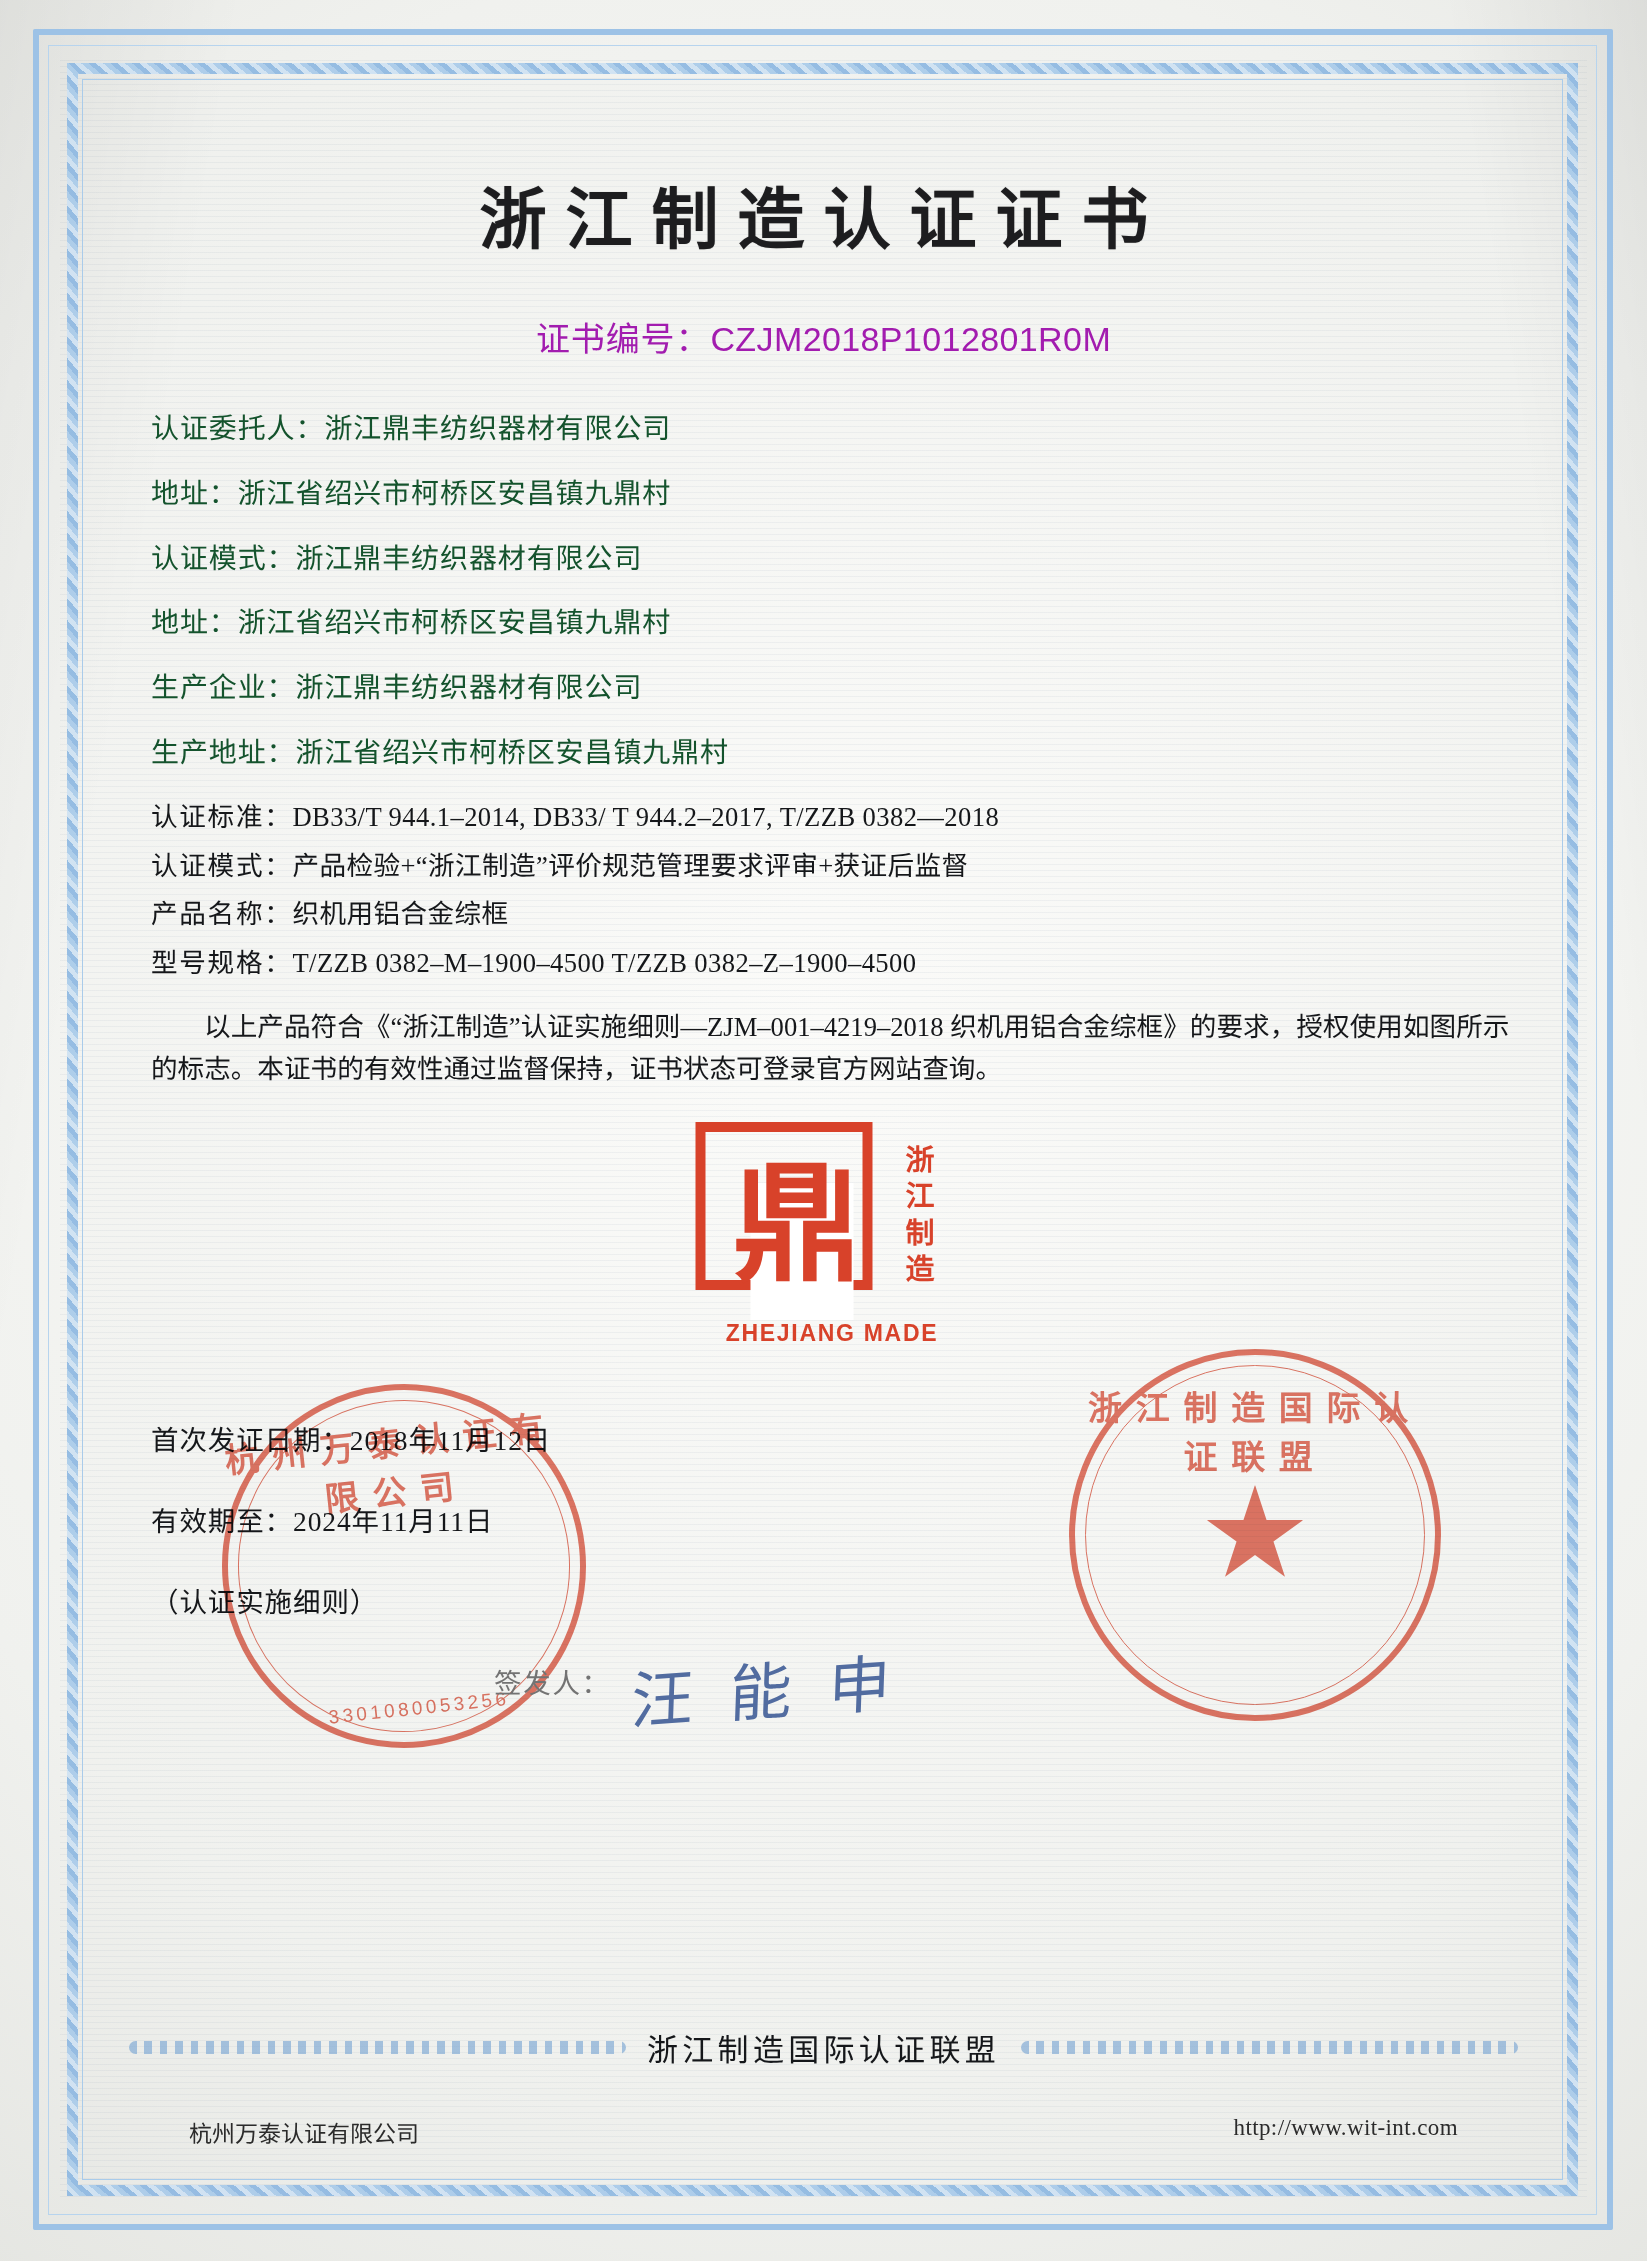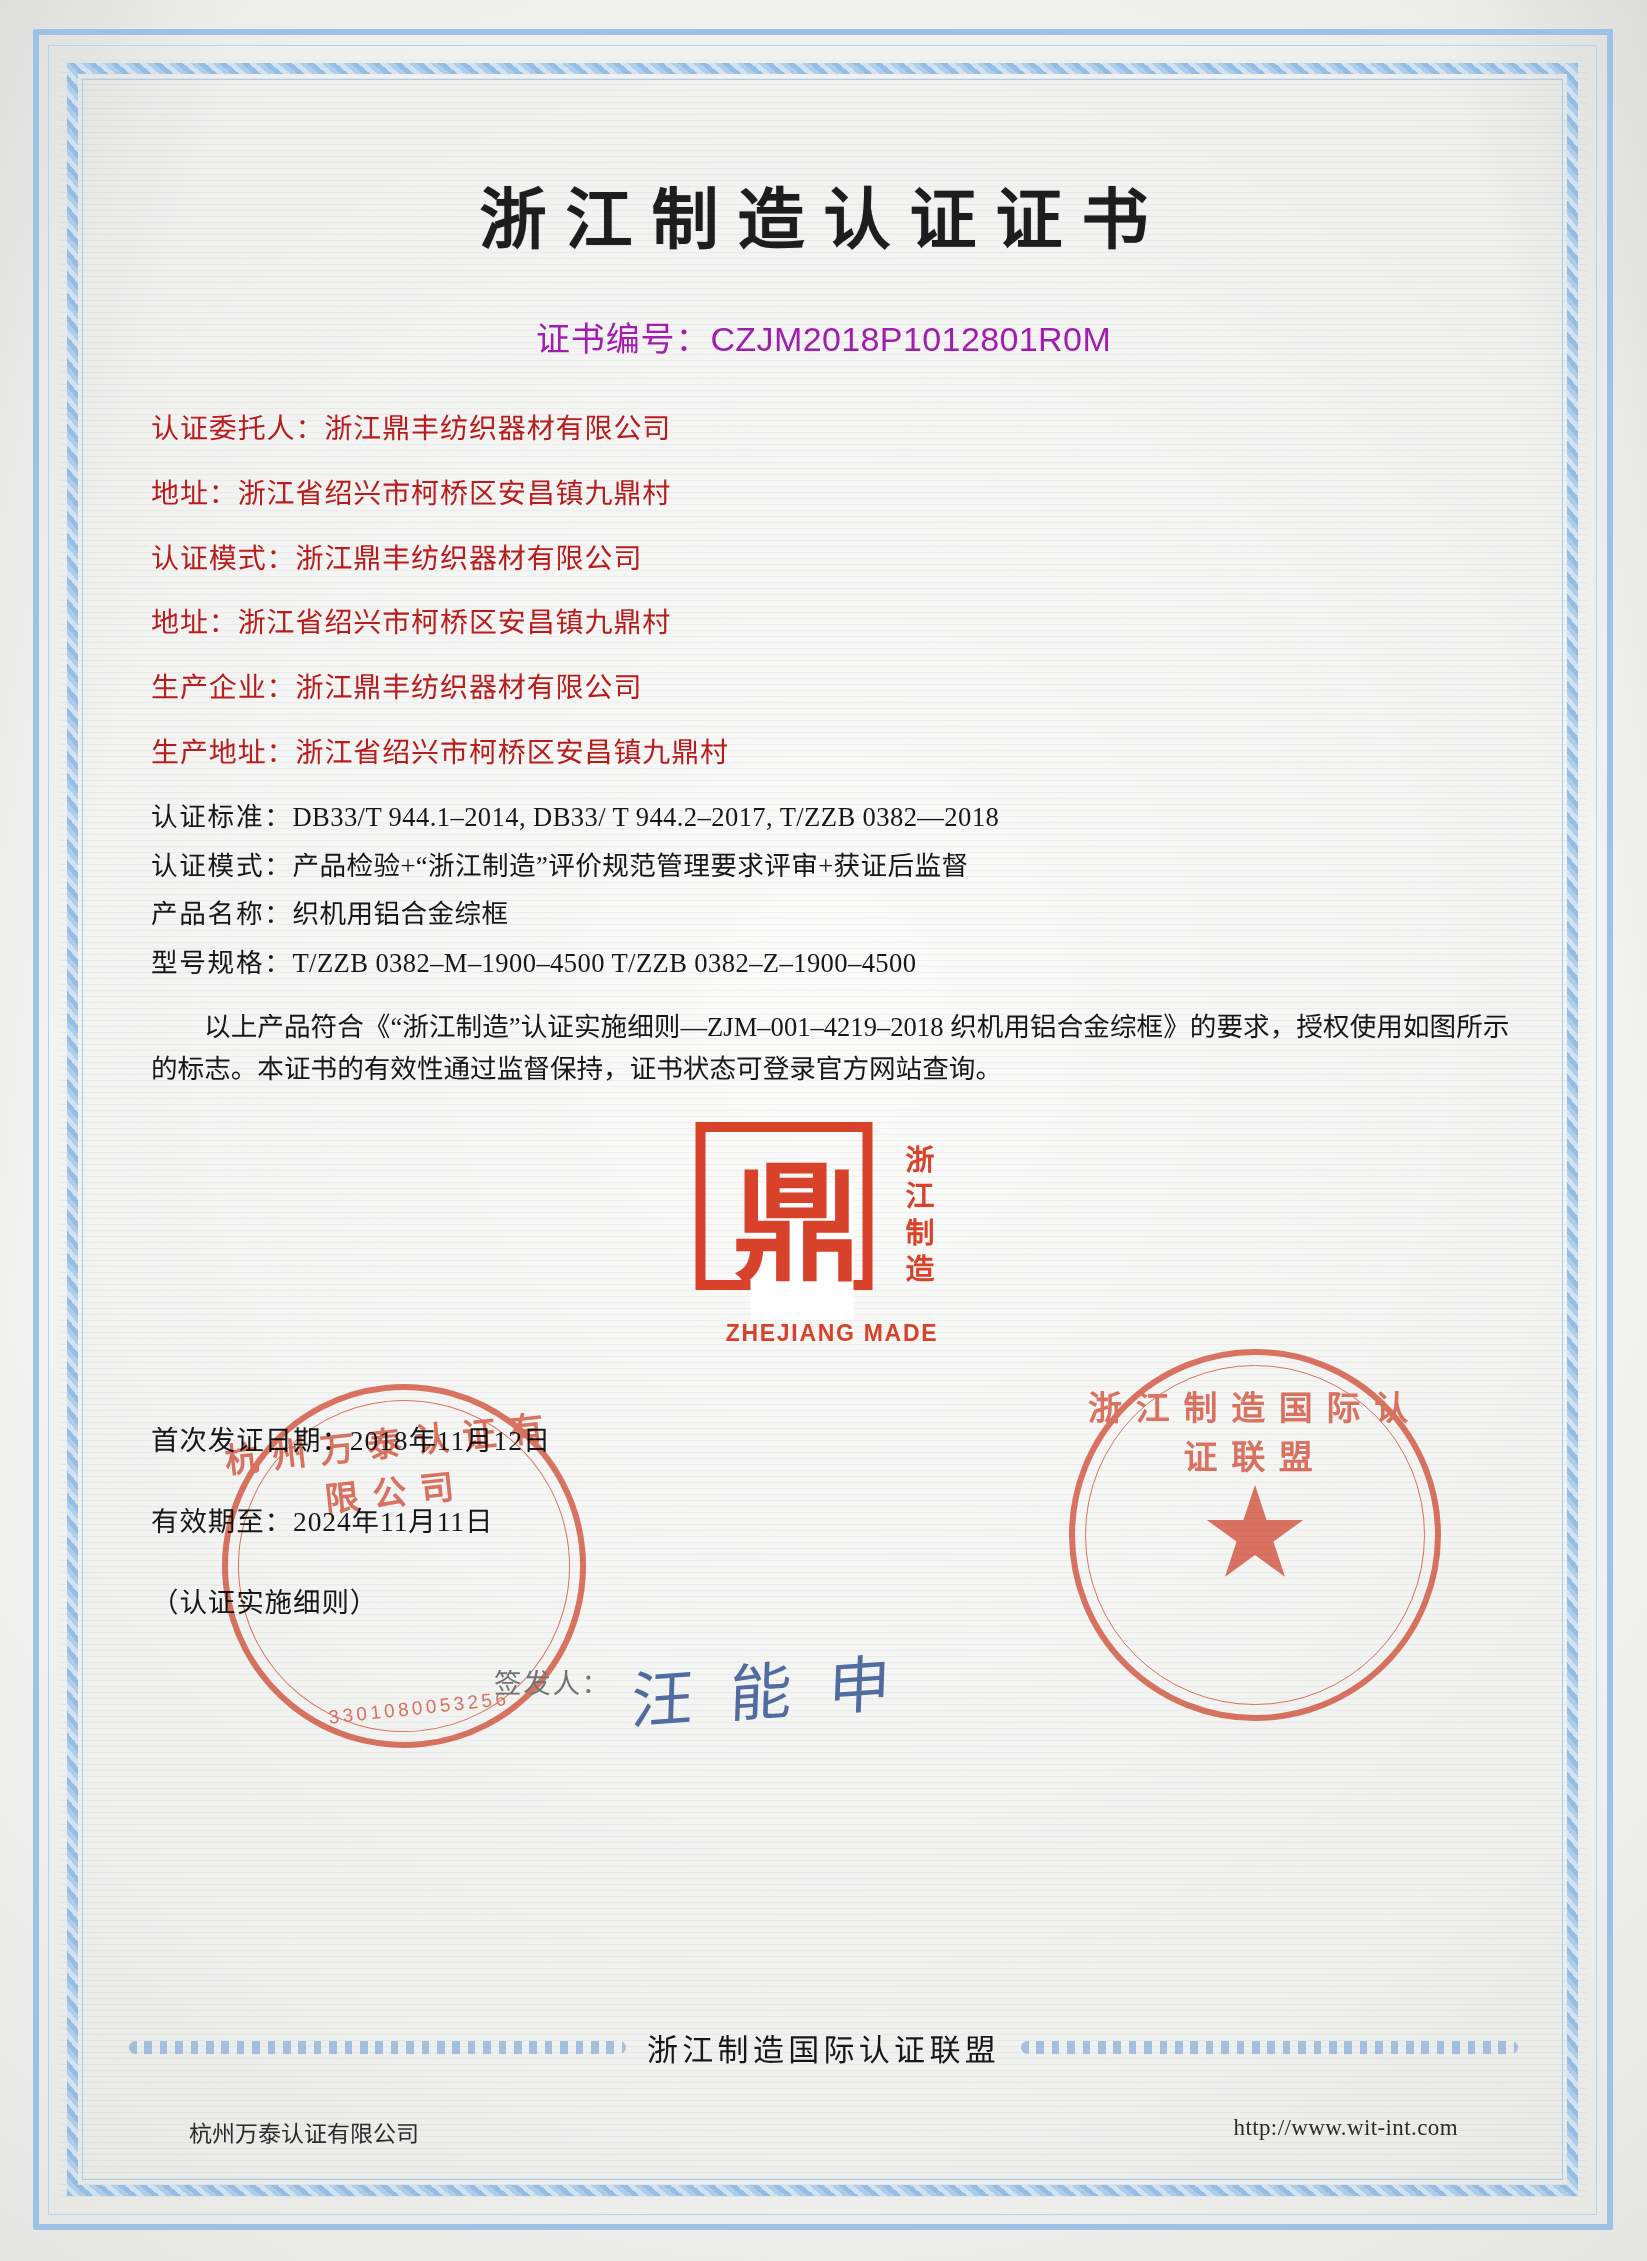--- a/index.html
+++ b/index.html
@@ -103,21 +103,21 @@
     font-family: "Liberation Sans", sans-serif;
     letter-spacing: 0.4px;
   }
 
   .party-block {
     margin-top: 53px;
     padding-left: 22px;
   }
   .party-line {
     font-size: 28px;
-    color: #b91c1c;
+    color: #14532d;
     line-height: 1.1;
     margin-bottom: 34px;
     letter-spacing: 0.9px;
   }
 
   .spec-block {
     margin-top: 33px;
     padding-left: 22px;
   }
   .spec-line {

